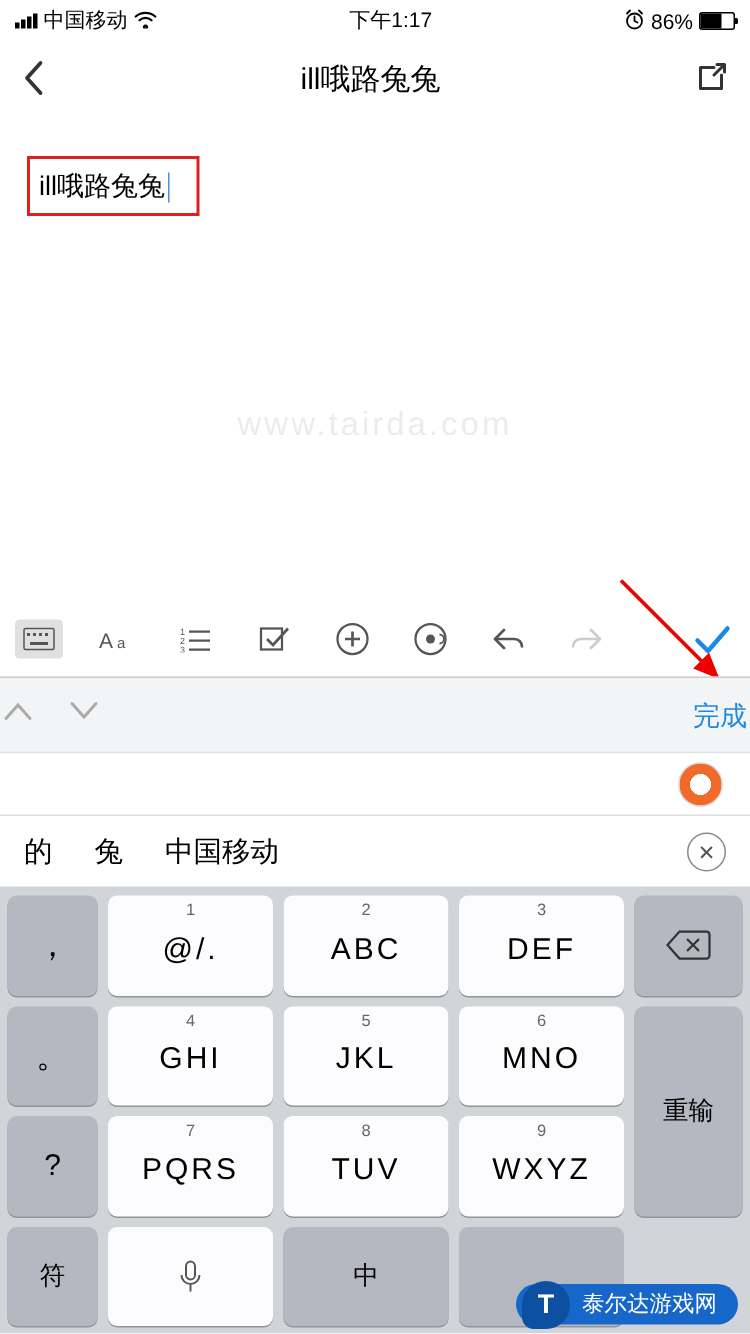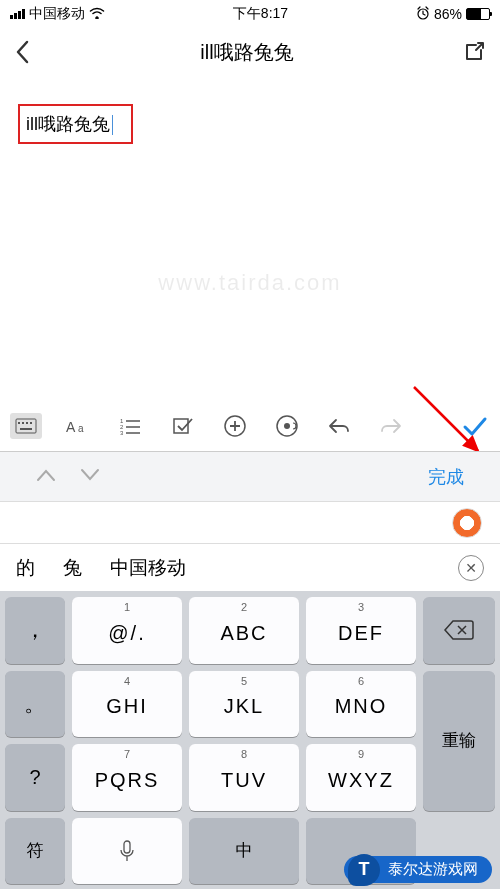--- a/index.html
+++ b/index.html
@@ -79,21 +79,21 @@
     
     .cand-top {
       position:absolute;
       bottom:388px;
       left:0; right:0;
       height:50px;
       background:#f3f4f6;
       border-top:1px solid #ccc;
       display:flex;
       align-items:center;
-      padding:0 36px;
+      padding:0 2px;
       gap:24px;
       color:#888;
     }
     .cand-top .done { margin-left:auto; color:#1e88e5; font-size:18px;}
     
     .sticker-row {
       position:absolute;
       bottom:346px;
       left:0; right:0;
       height:42px;
@@ -202,21 +202,21 @@
         <span></span>
         <span></span>
       </div>
     <span>中国移动</span>
     <span class="wifi-icon">
       <svg width="16" height="12" viewBox="0 0 16 12">
           <path d="M8 10 a1 1 0 1 0 0.001 0 M4 6.5 a6 6 0 0 1 8 0 M1.5 4 a10 10 0 0 1 13 0" stroke="#000" stroke-width="1.5" fill="none" stroke-linecap="round"></path>
         </svg>
     </span>
   </div>
-  <div>下午8:17</div>
+  <div>下午1:17</div>
   <div class="status-right">
     <span>
       <svg width="14" height="14" viewBox="0 0 14 14">
           <circle cx="7" cy="8" r="5" stroke="#000" stroke-width="1.2" fill="none"></circle>
           <path d="M7 5 V8 L9 9 M2 3 L4 1 M12 3 L10 1" stroke="#000" stroke-width="1.2" fill="none" stroke-linecap="round"></path>
         </svg>
     </span>
     <span>86%</span>
     <div class="battery">
         <div class="battery-body">

